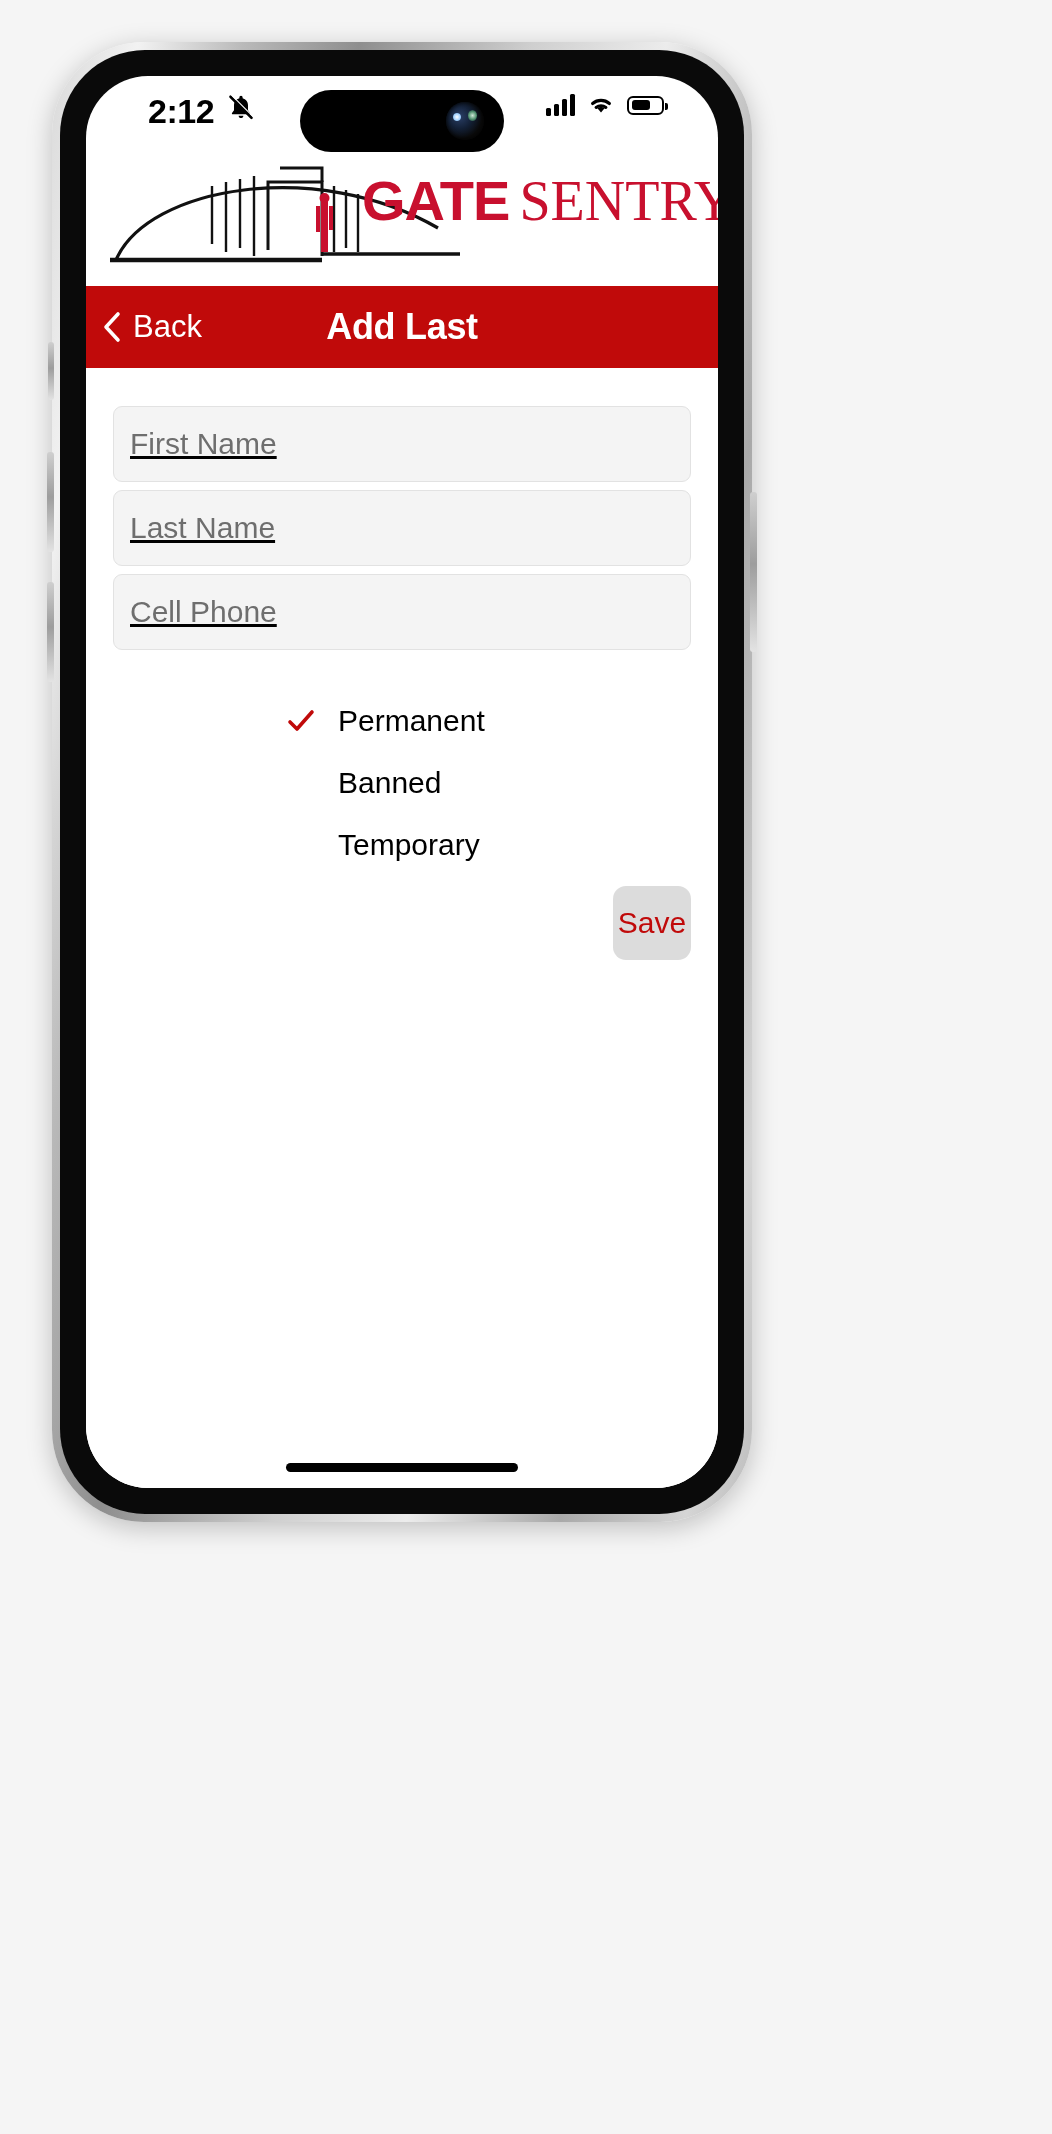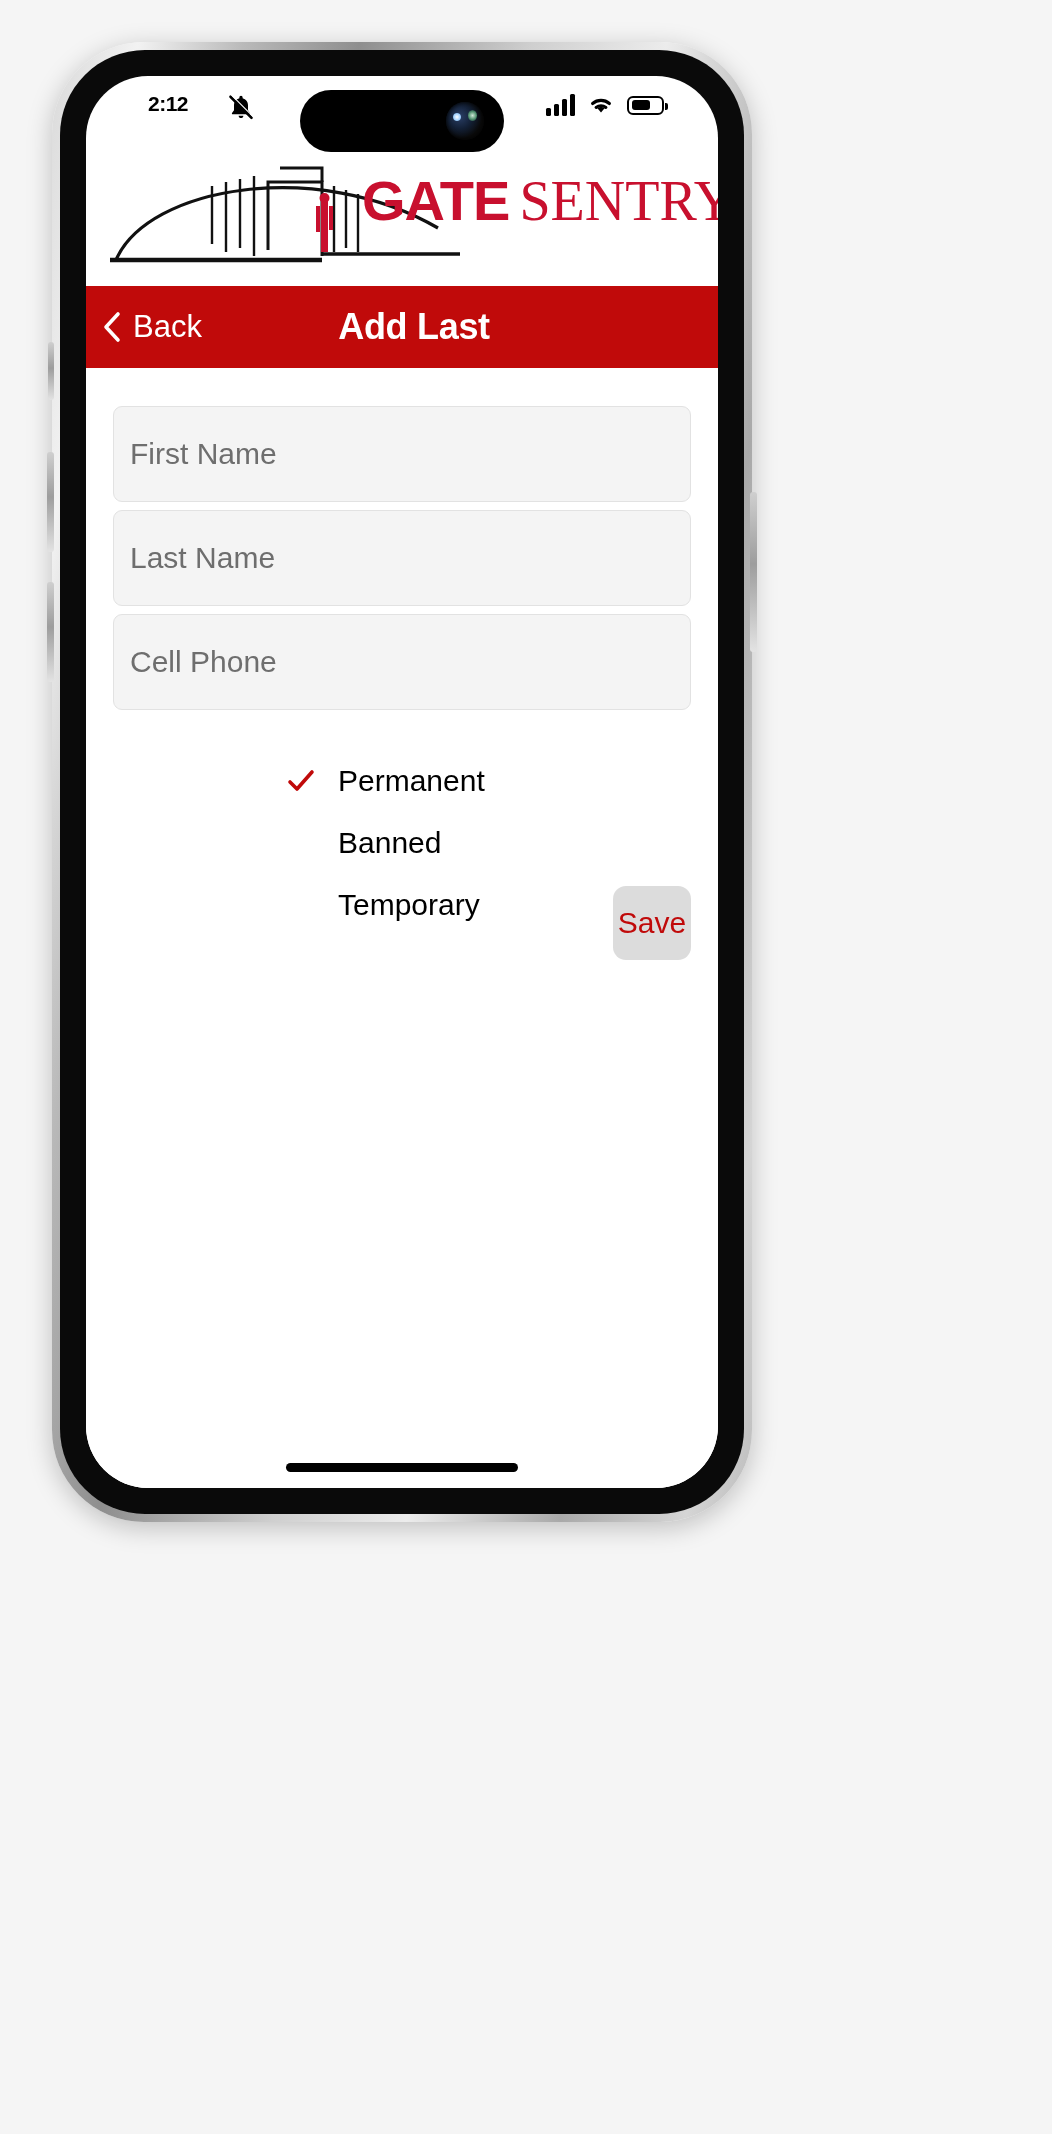--- a/index.html
+++ b/index.html
@@ -62,21 +62,21 @@
     position: absolute;
     left: 0; top: 0;
     width: 100%;
     height: 76px;
     z-index: 6;
   }
   #status-time {
     position: absolute;
     left: 62px;
     top: 16px;
-    font-size: 21px;
+    font-size: 34px;
     font-weight: bold;
     color: #000;
     letter-spacing: -0.5px;
   }
   #bell-muted-icon {
     position: absolute;
     left: 140px;
     top: 17px;
     width: 30px;
     height: 30px;
@@ -188,21 +188,20 @@
 
   
   #nav-bar {
     position: absolute;
     left: 0; top: 210px;
     width: 100%;
     height: 82px;
     background: #C00A0A;
     display: flex;
     align-items: center;
-    padding-left: 12px;
   }
   #back-button {
     position: absolute;
     left: 16px;
     display: flex;
     align-items: center;
     gap: 11px;
     cursor: pointer;
   }
   #back-chevron-icon { width: 20px; height: 32px; }
@@ -222,27 +221,28 @@
   
   #content {
     position: absolute;
     left: 0; top: 292px;
     right: 0; bottom: 0;
     background: #fff;
   }
   .field {
     position: relative;
     margin: 0 27px 8px 27px;
-    height: 96px;
+    height: 76px;
     background: #f4f4f4;
     border: 1px solid #e2e2e2;
     border-radius: 9px;
     box-sizing: border-box;
     display: flex;
     align-items: center;
+    text-decoration: underline;
   }
   #field-first { margin-top: 38px; }
   .field-placeholder {
     padding-left: 16px;
     font-size: 30px;
     color: #6e6e6e;
   }
 
   
   #options {

